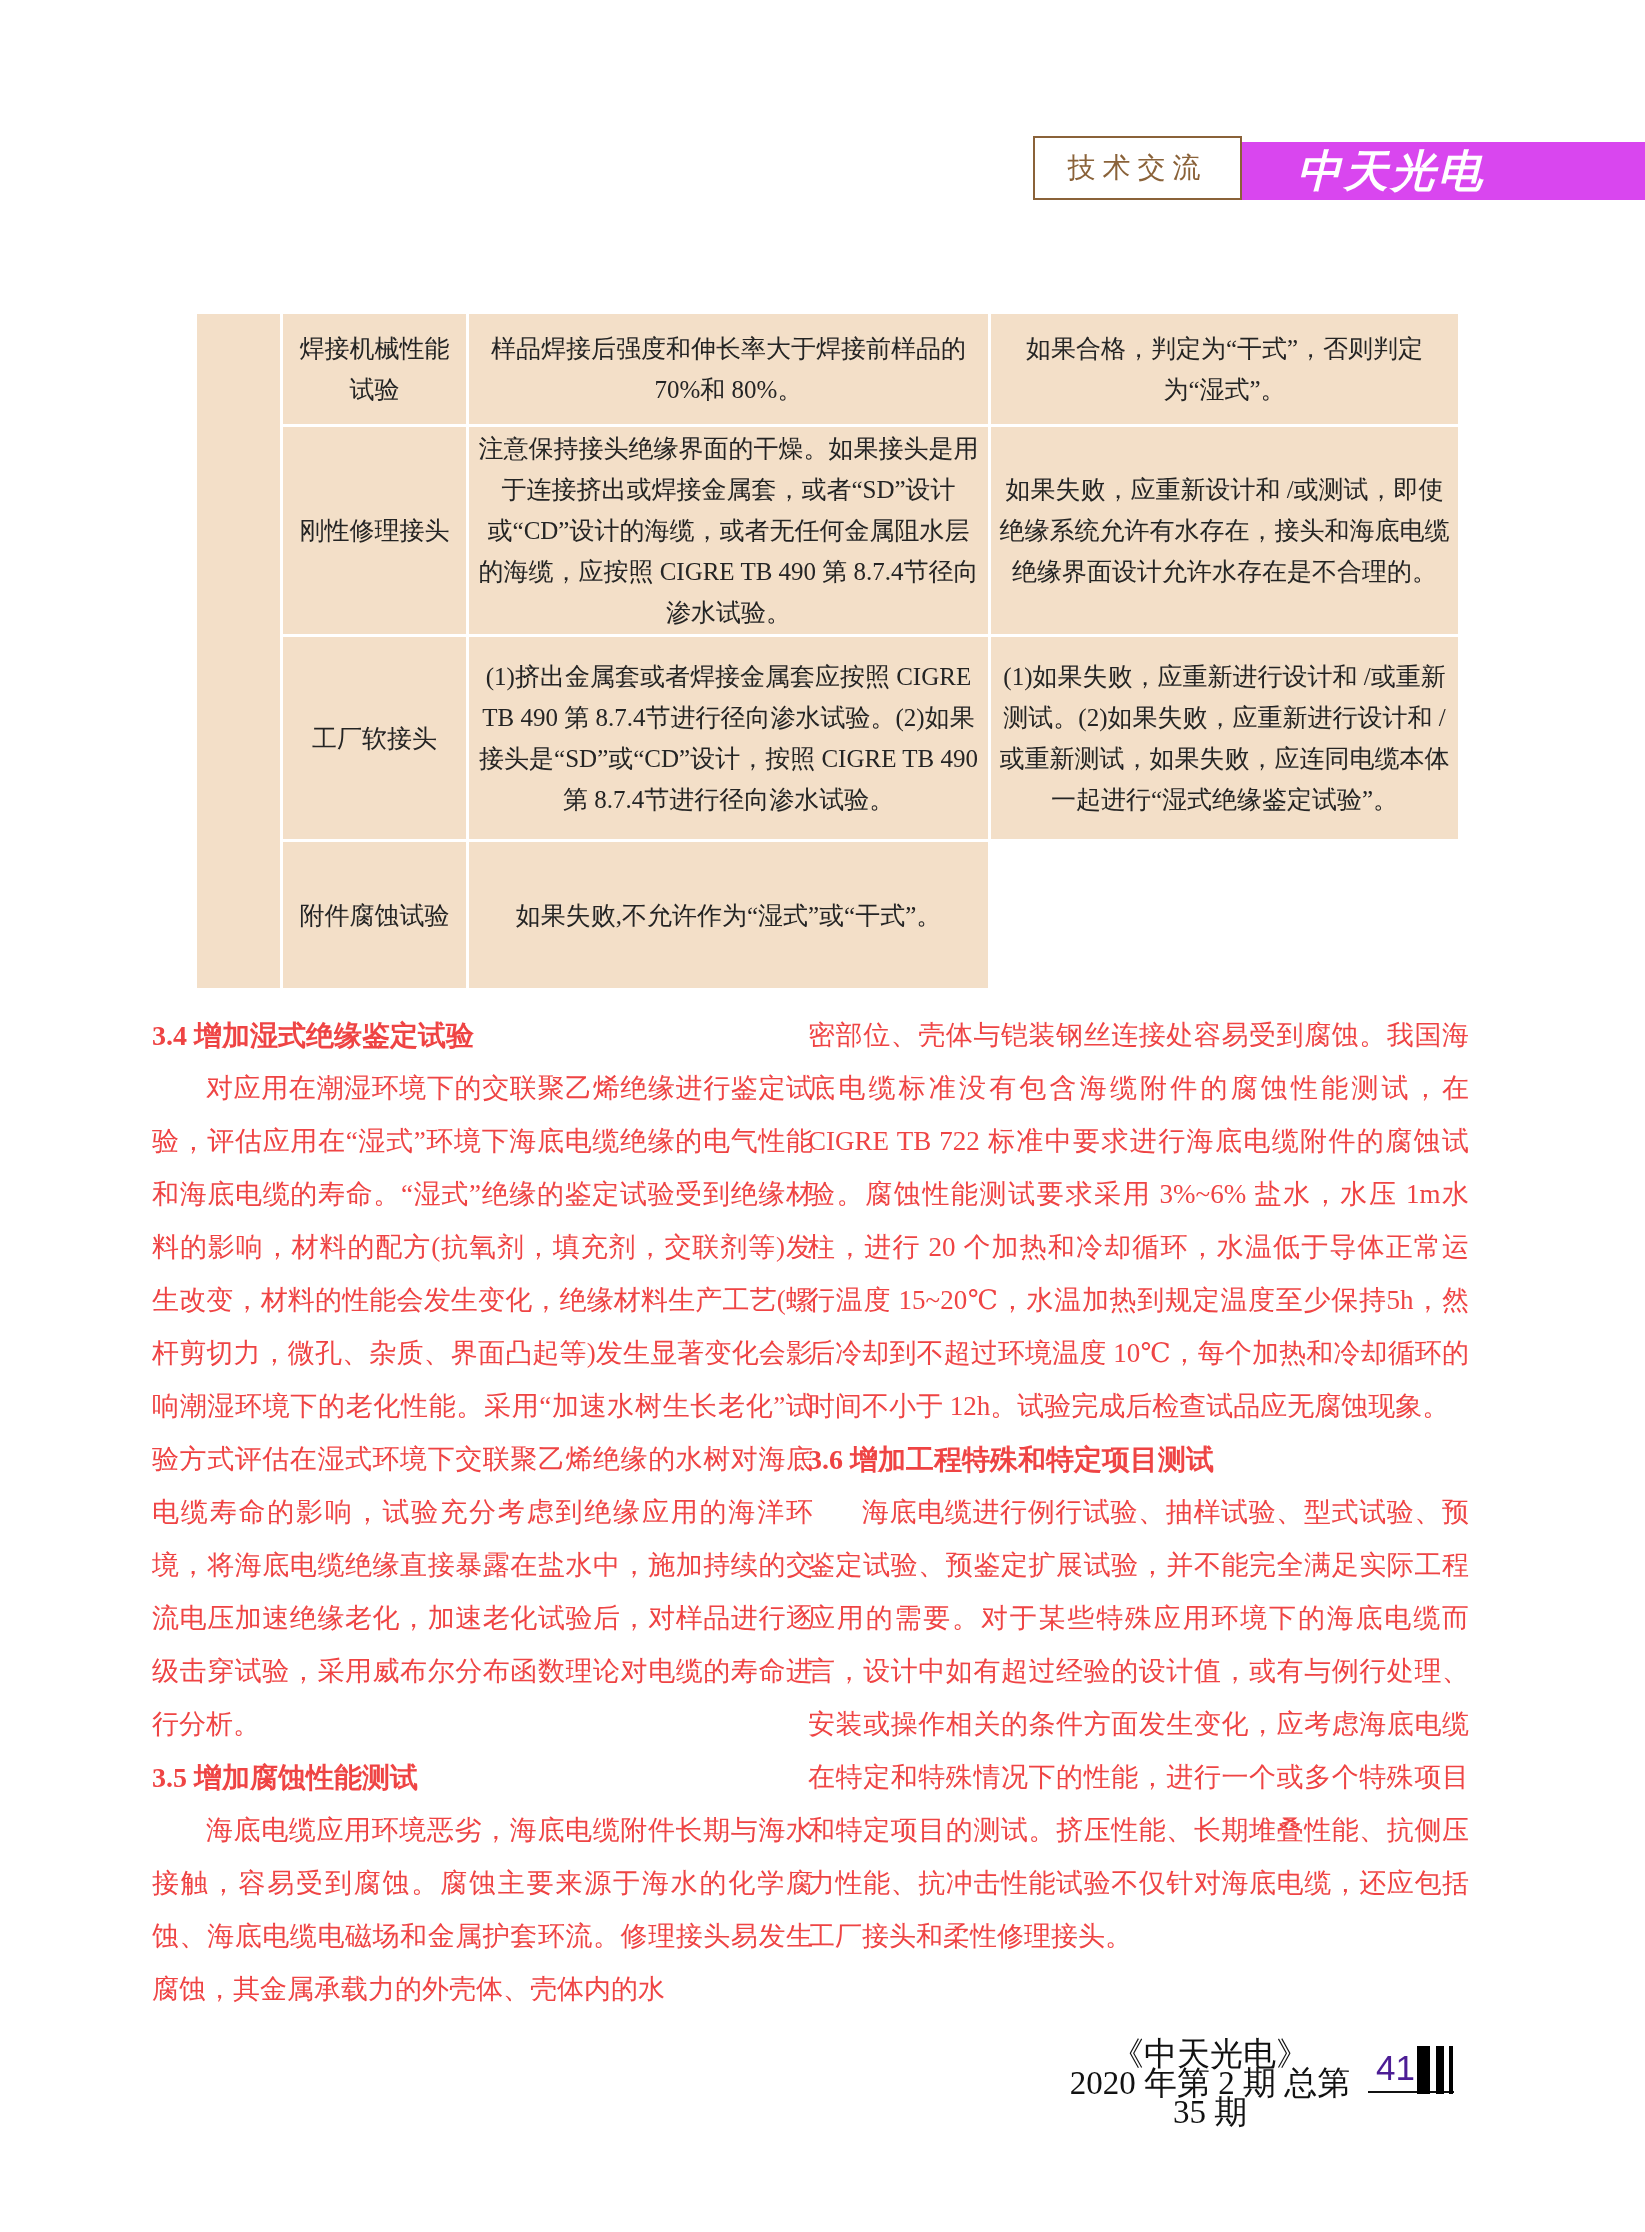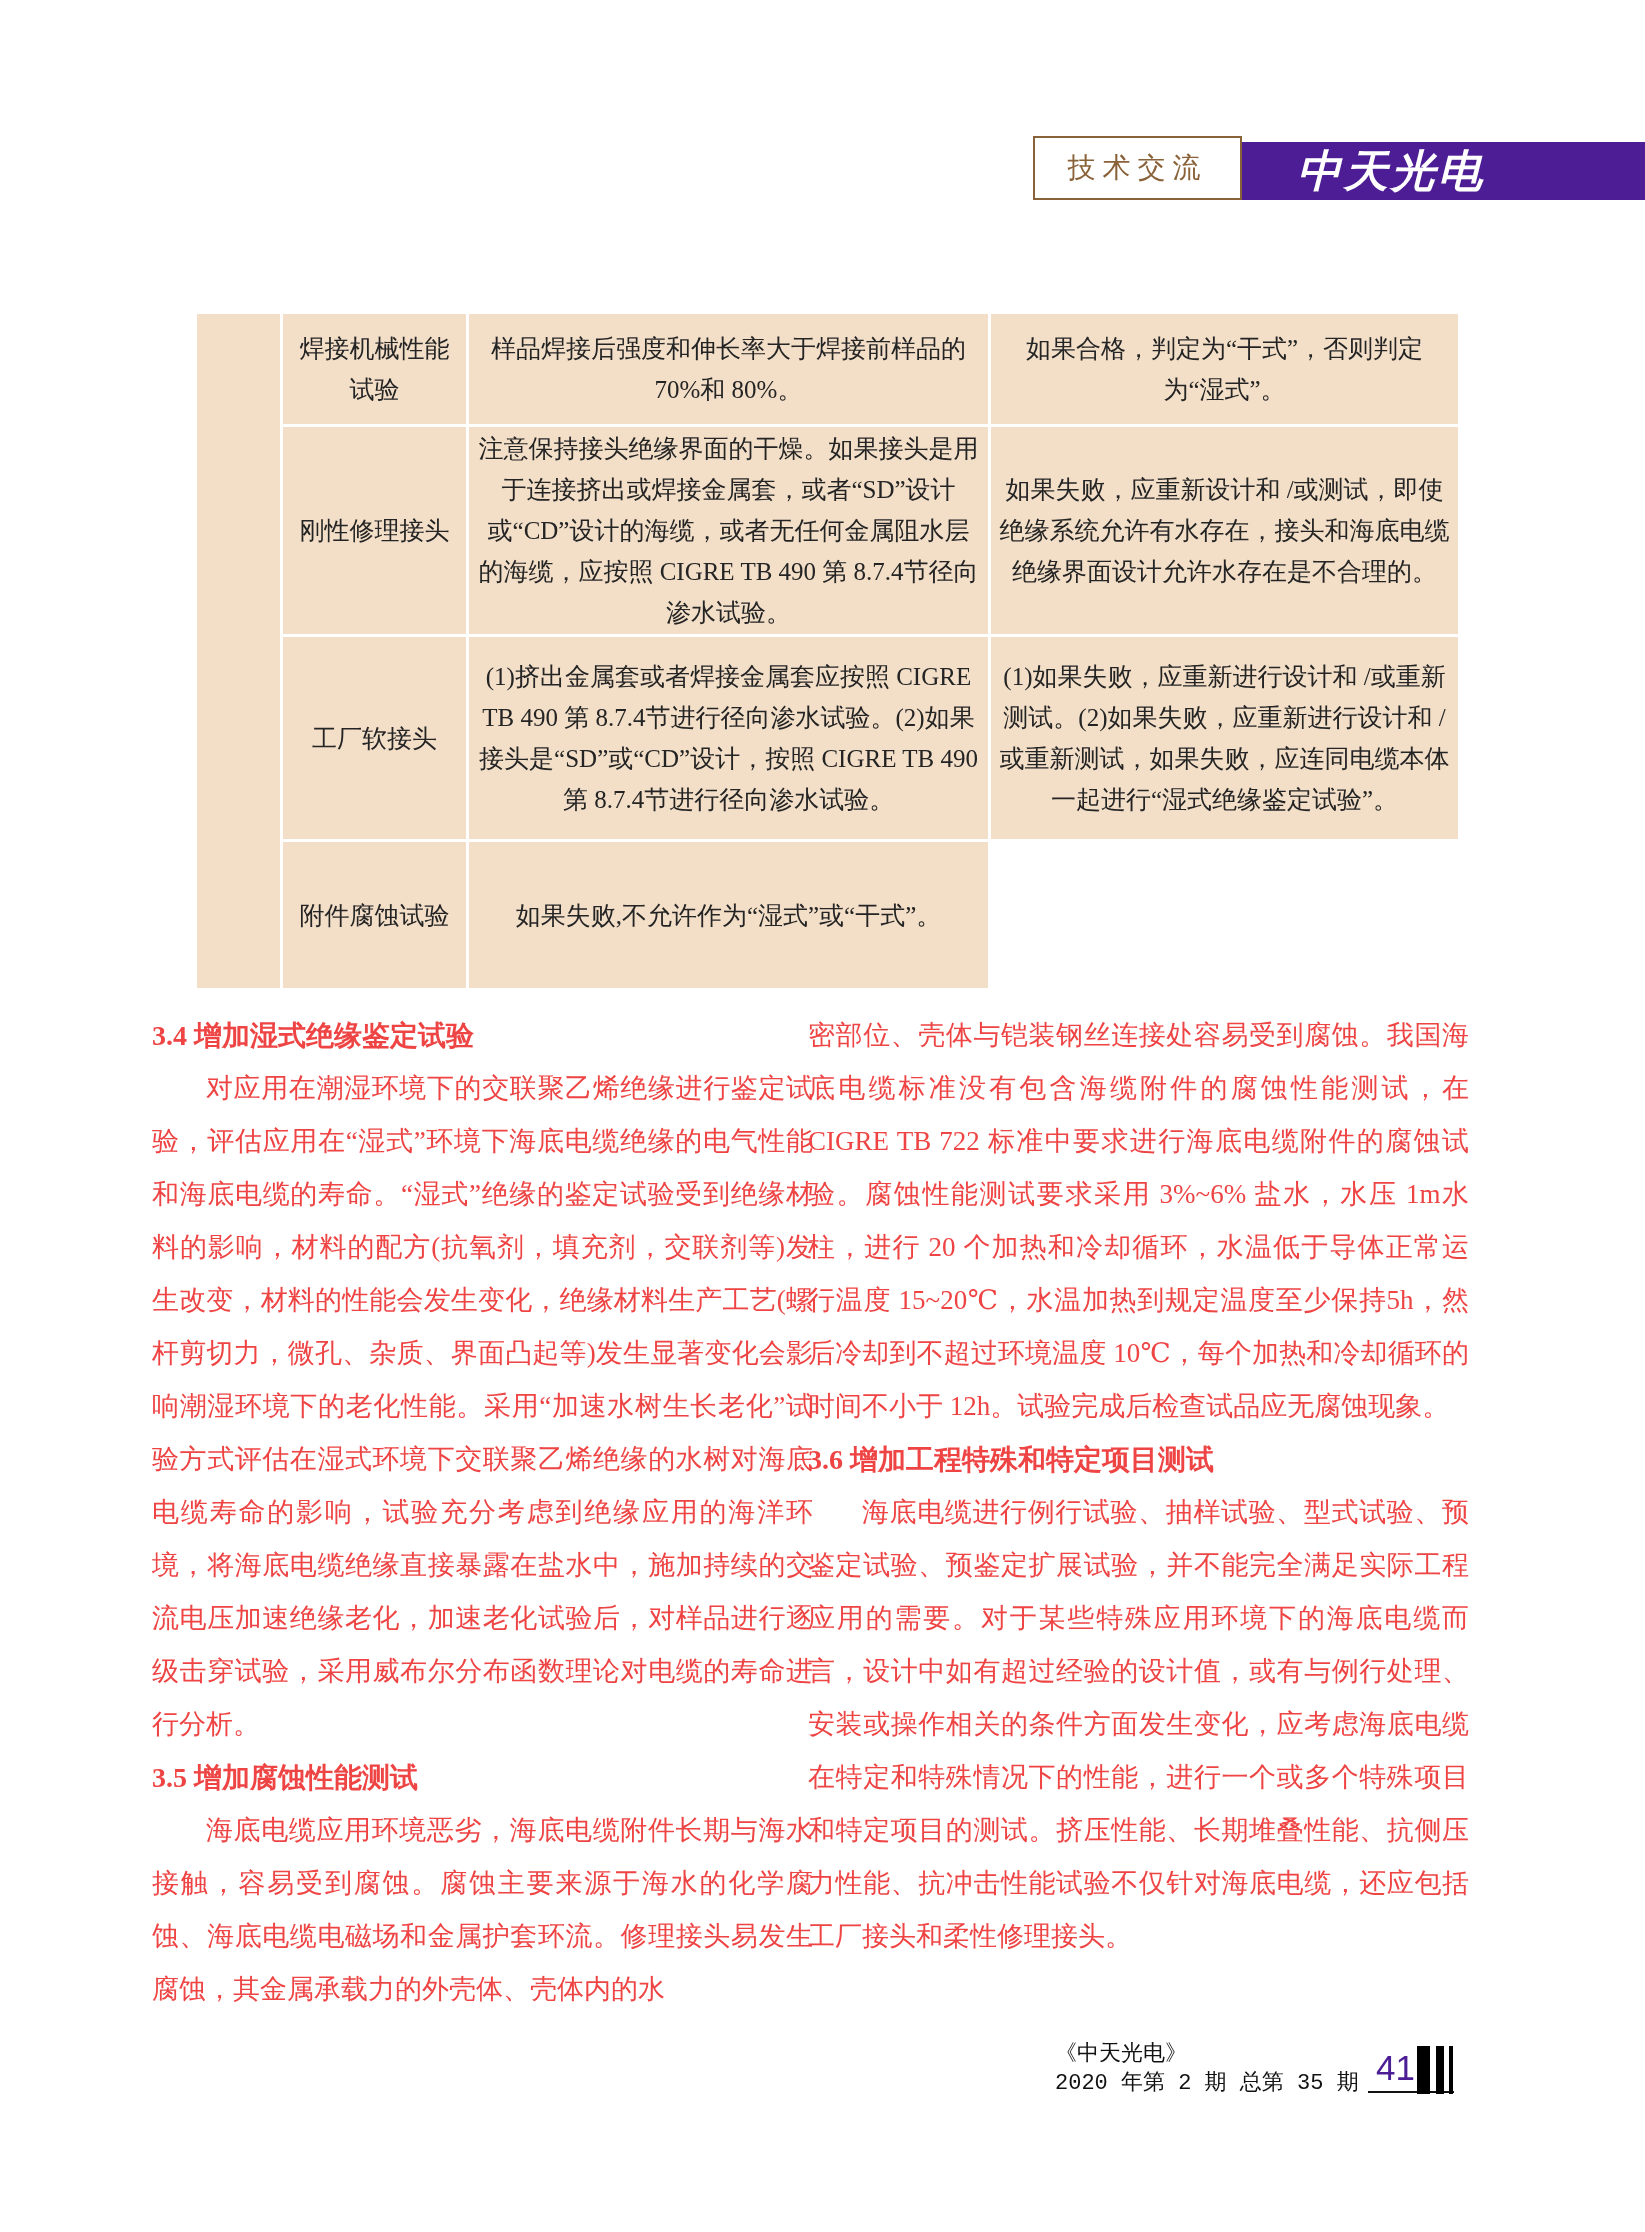--- a/index.html
+++ b/index.html
@@ -23,21 +23,21 @@
     display: flex; align-items: center; justify-content: center;
     font-family: Liberation Sans, sans-serif;
     font-size: 28px; letter-spacing: 7px;
     color: #8a6239;
     z-index: 2;
   }
   .brand-banner {
     position: absolute;
     left: 1242px; top: 142px;
     width: 404px; height: 58px;
-    background: #4c1d95;
+    background: #d946ef;
     display: flex; align-items: center;
     padding-left: 55px;
     z-index: 1;
   }
   .brand-banner .brand-text {
     font-family: "Liberation Serif", "DejaVu Serif", serif;
     font-weight: bold;
     font-style: italic;
     font-size: 44px;
     letter-spacing: 3px;
@@ -85,25 +85,24 @@
     text-align: left;
   }
   .col p { text-indent: 2em; }
   .col p.no-indent { text-indent: 0; }
 
   
   .footer-info {
     position: absolute;
     top: 2040px; left: 1055px;
     width: 310px;
-    text-align: left;
-    font-size: 22px;
+    text-align: center;
+    font-size: 33px;
     line-height: 29px;
     color: #111111;
-    font-family: Liberation Mono, monospace;
   }
   .footer-page-number {
     position: absolute;
     left: 1376px; top: 2048px;
     font-family: "Liberation Sans", "DejaVu Sans", sans-serif;
     font-size: 35px;
     font-weight: 500;
     color: #4c1d95;
   }
   .footer-rule {

